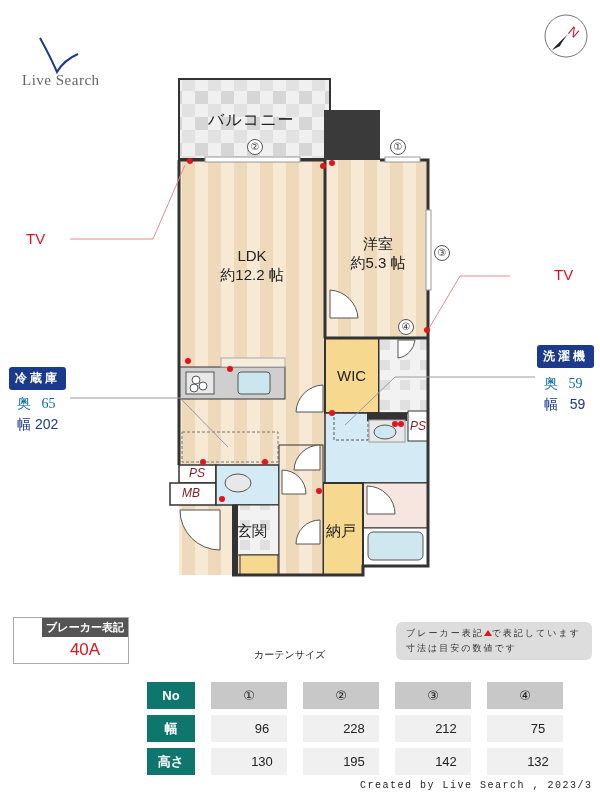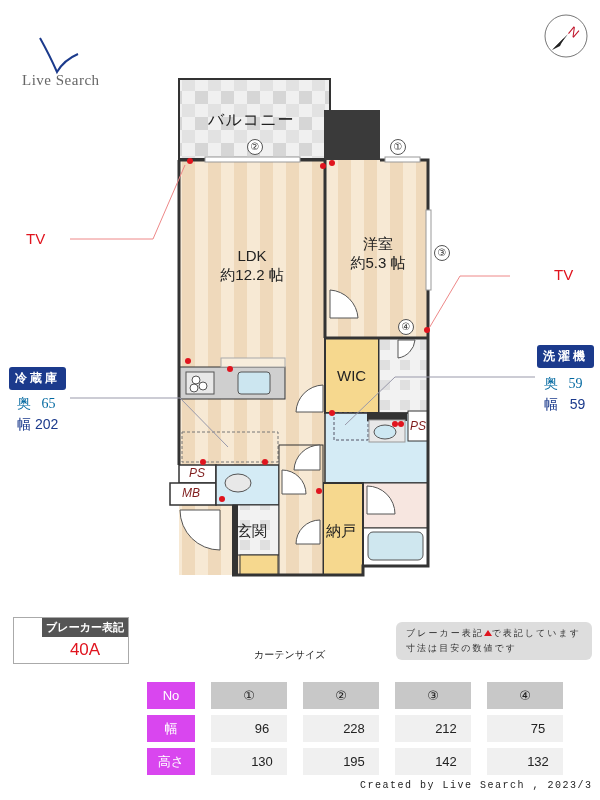--- a/index.html
+++ b/index.html
@@ -19,21 +19,21 @@
   .spec { position:absolute; font-size:14px; line-height:20px; }
   .breaker { left:13px; top:617px; width:86px; border:1px solid #aaa;padding-left:28px; }
   .breaker .head { background:#555; color:#fff; font-size:11px; font-weight:bold; text-align:center; padding:2px 0; }
   .breaker .val { color:#e0141e; font-size:17px; text-align:center; padding:3px 0; }
   .note { left:396px; top:622px; width:196px; height:38px; background:#ddd; border-radius:6px; font-size:9px;
           padding:4px 10px; box-sizing:border-box; letter-spacing:2px; line-height:15px; color:#333; }
   .note .tri { display:inline-block; width:0; height:0; border-left:4px solid transparent; border-right:4px solid transparent; border-bottom:6px solid #e0141e; }
   .ctitle { left:254px; top:648px; font-size:10px; }
   table.curtain { position:absolute; left:147px; top:682px; border-collapse:separate; border-spacing:16px 6px; margin:-6px -16px; }
   .curtain td { width:48px; height:25px; text-align:center; font-size:13px; }
-  .curtain td.hd { background:#d946ef; color:#fff; font-weight:normal; width:46px; }
+  .curtain td.hd { background:#0f766e; color:#fff; font-weight:bold; width:46px; }
   .curtain td.no { background:#c8c8c8; }
   .curtain td.cell { background:#f0f0f0;padding-left:27px; }
   .credit { left:360px; top:780px; font-family:"Liberation Mono", monospace; font-size:10px; letter-spacing:1.5px; color:#222; }
 </style>
 </head>
 <body>
 
 <svg class="abs" style="left:36px;top:36px" width="45" height="40" viewBox="0 0 45 40">
   <path d="M4 2 Q14 20 21 36 Q28 24 42 18" stroke="#1b3a8c" stroke-width="2" fill="none"></path>
 </svg>

